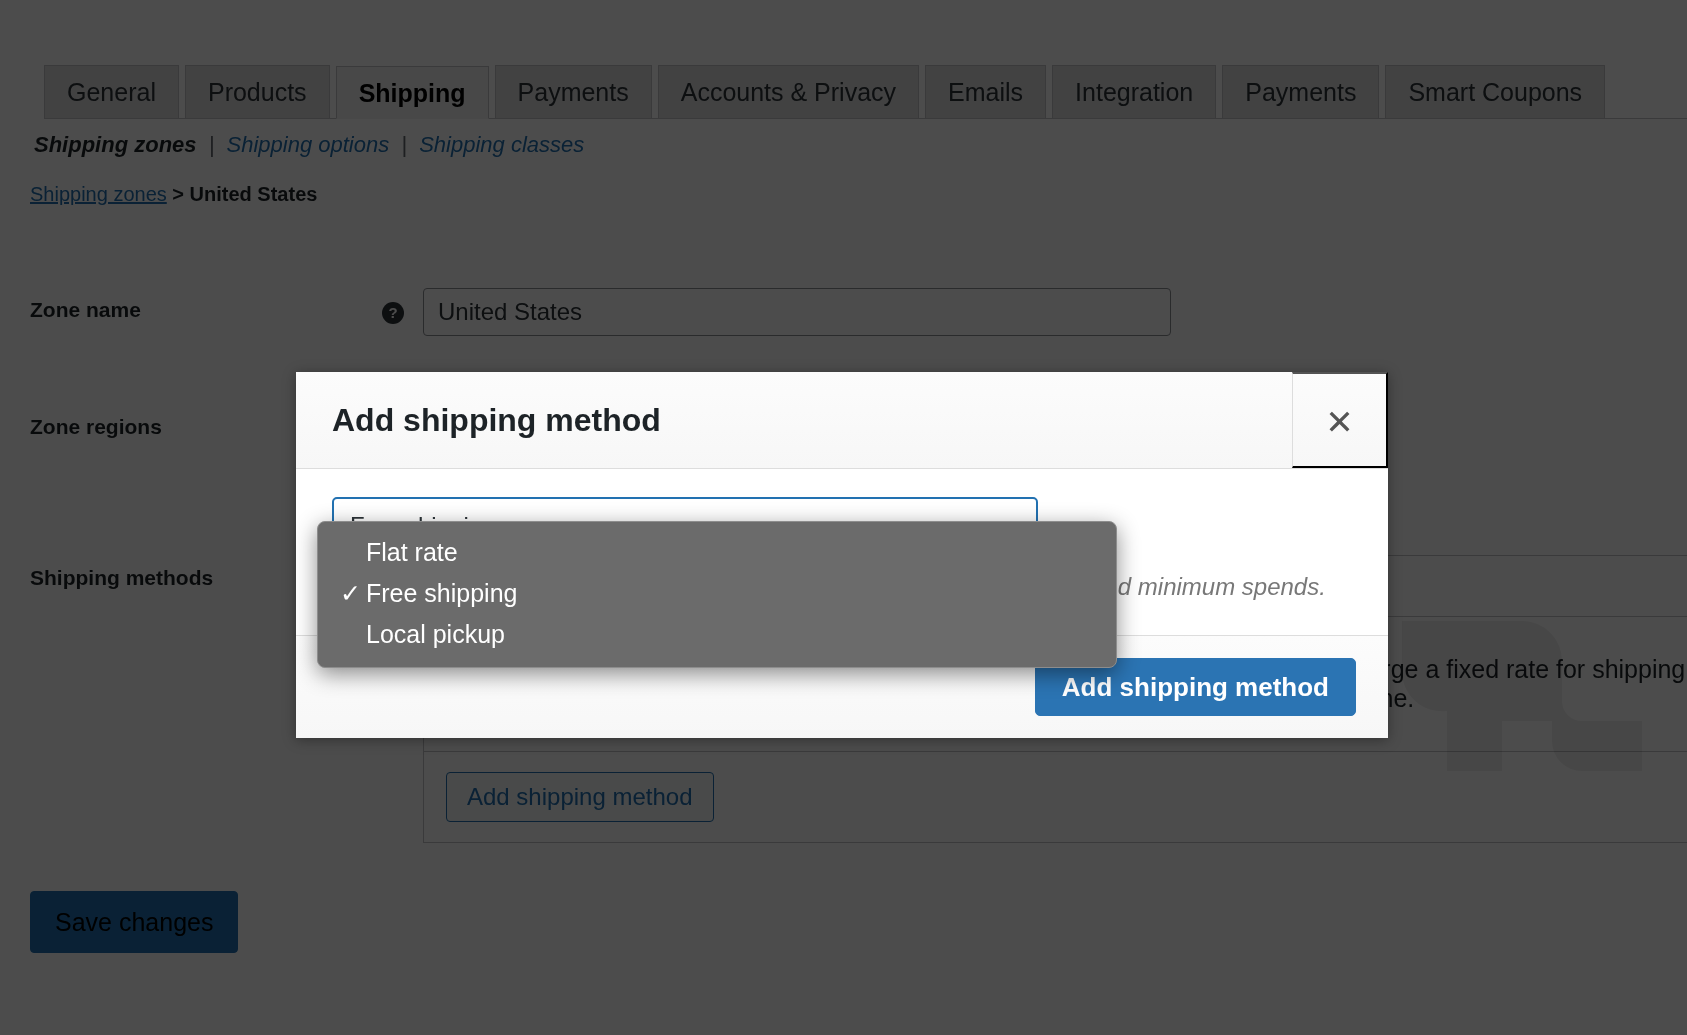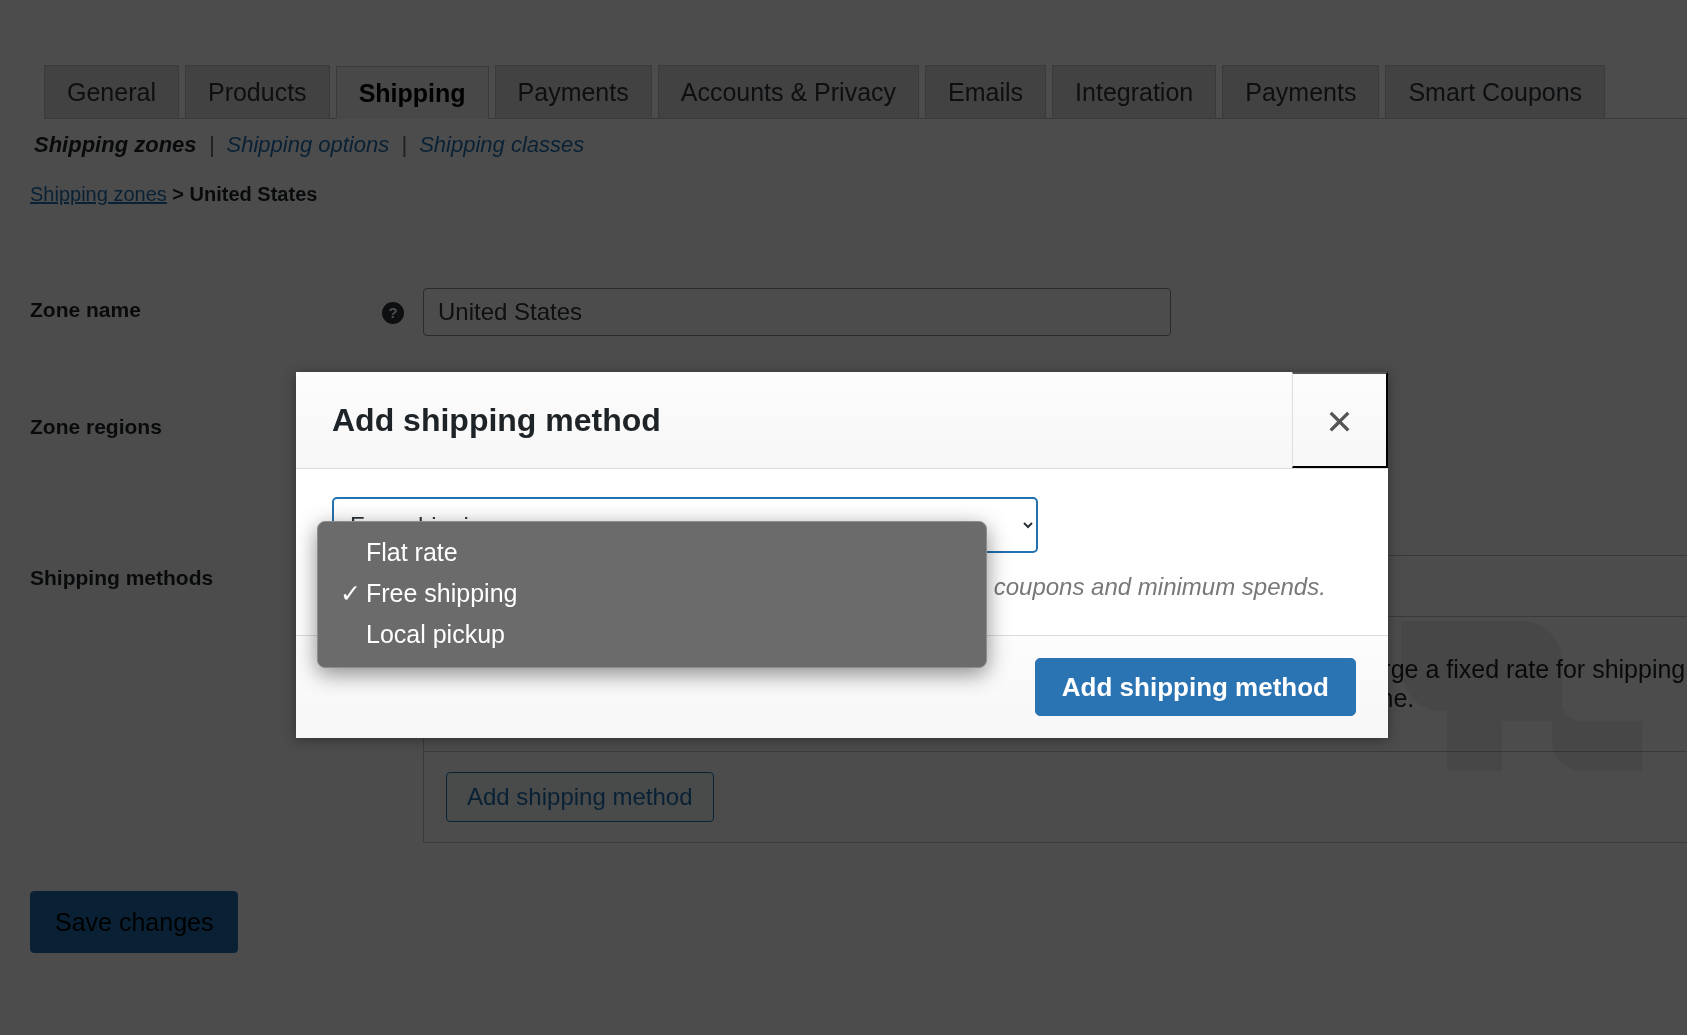--- a/index.html
+++ b/index.html
@@ -290,21 +290,21 @@
     border-radius: 5px;
     cursor: pointer;
     font-family: "Liberation Sans", sans-serif;
   }
 
   
   #dropdown-popup {
     position: absolute;
     left: 317px;
     top: 521px;
-    width: 670px;
+    width: 800px;
     background: #6b6b6b;
     border: 1px solid #8d8d8d;
     border-radius: 8px;
     padding: 10px 0 12px 0;
     box-shadow: 0 6px 22px rgba(0,0,0,.45);
     z-index: 90;
   }
   .dd-option {
     display: flex;
     align-items: center;

